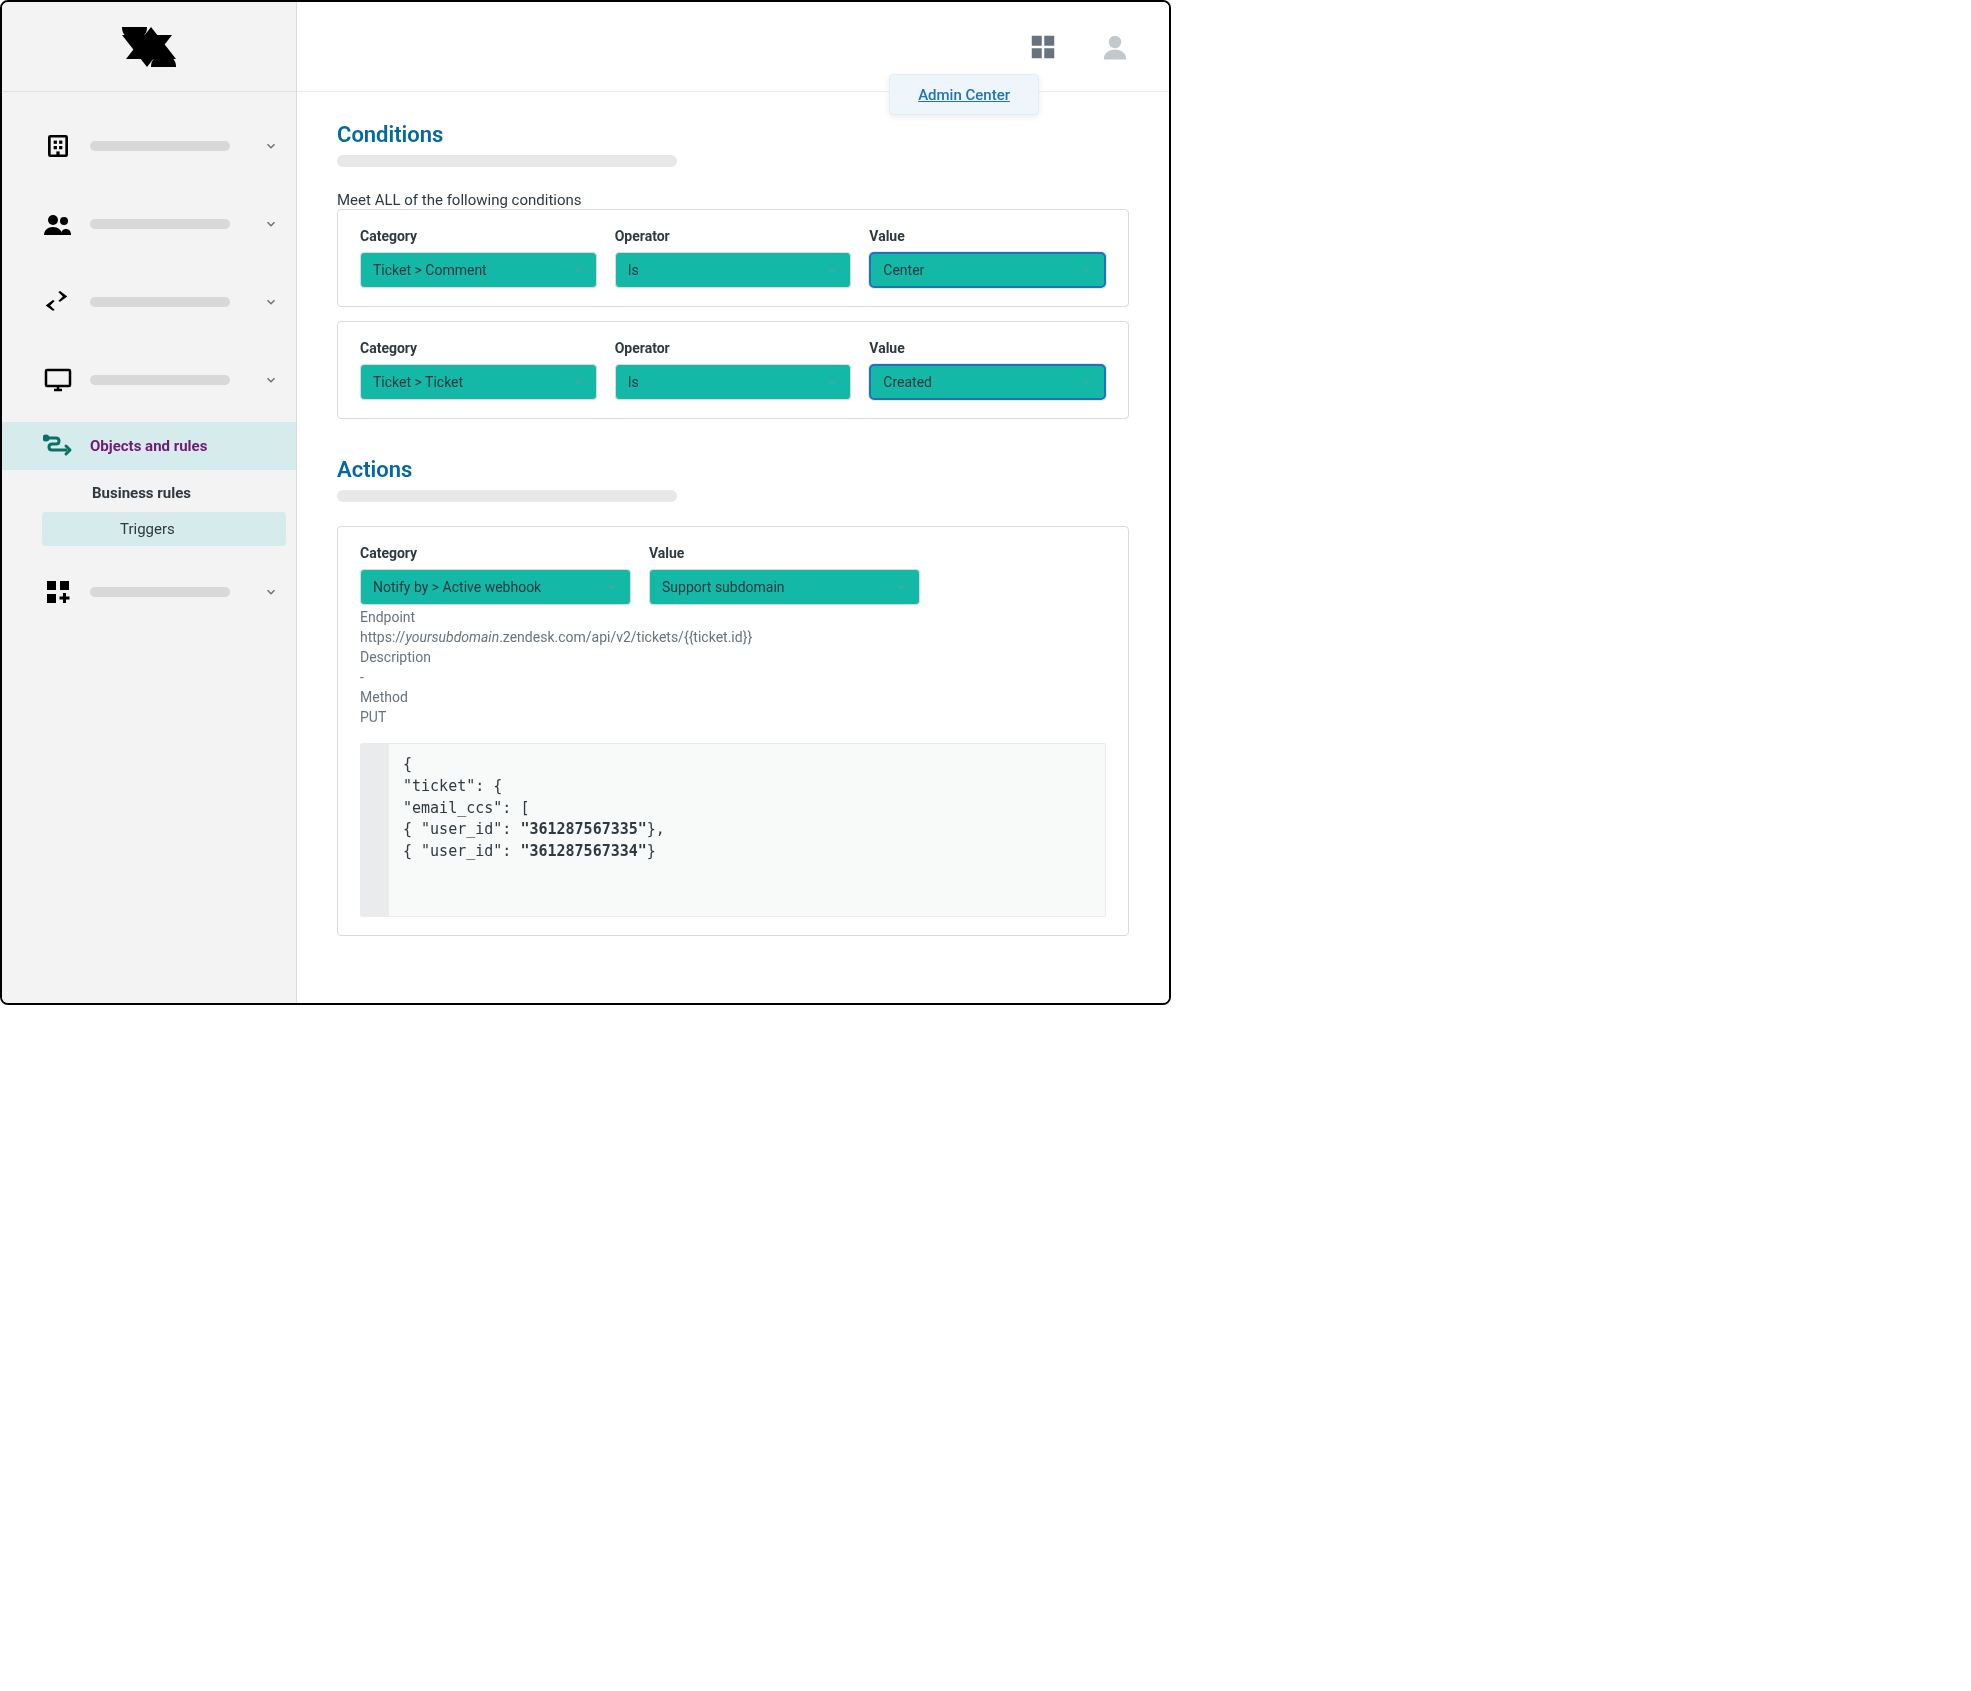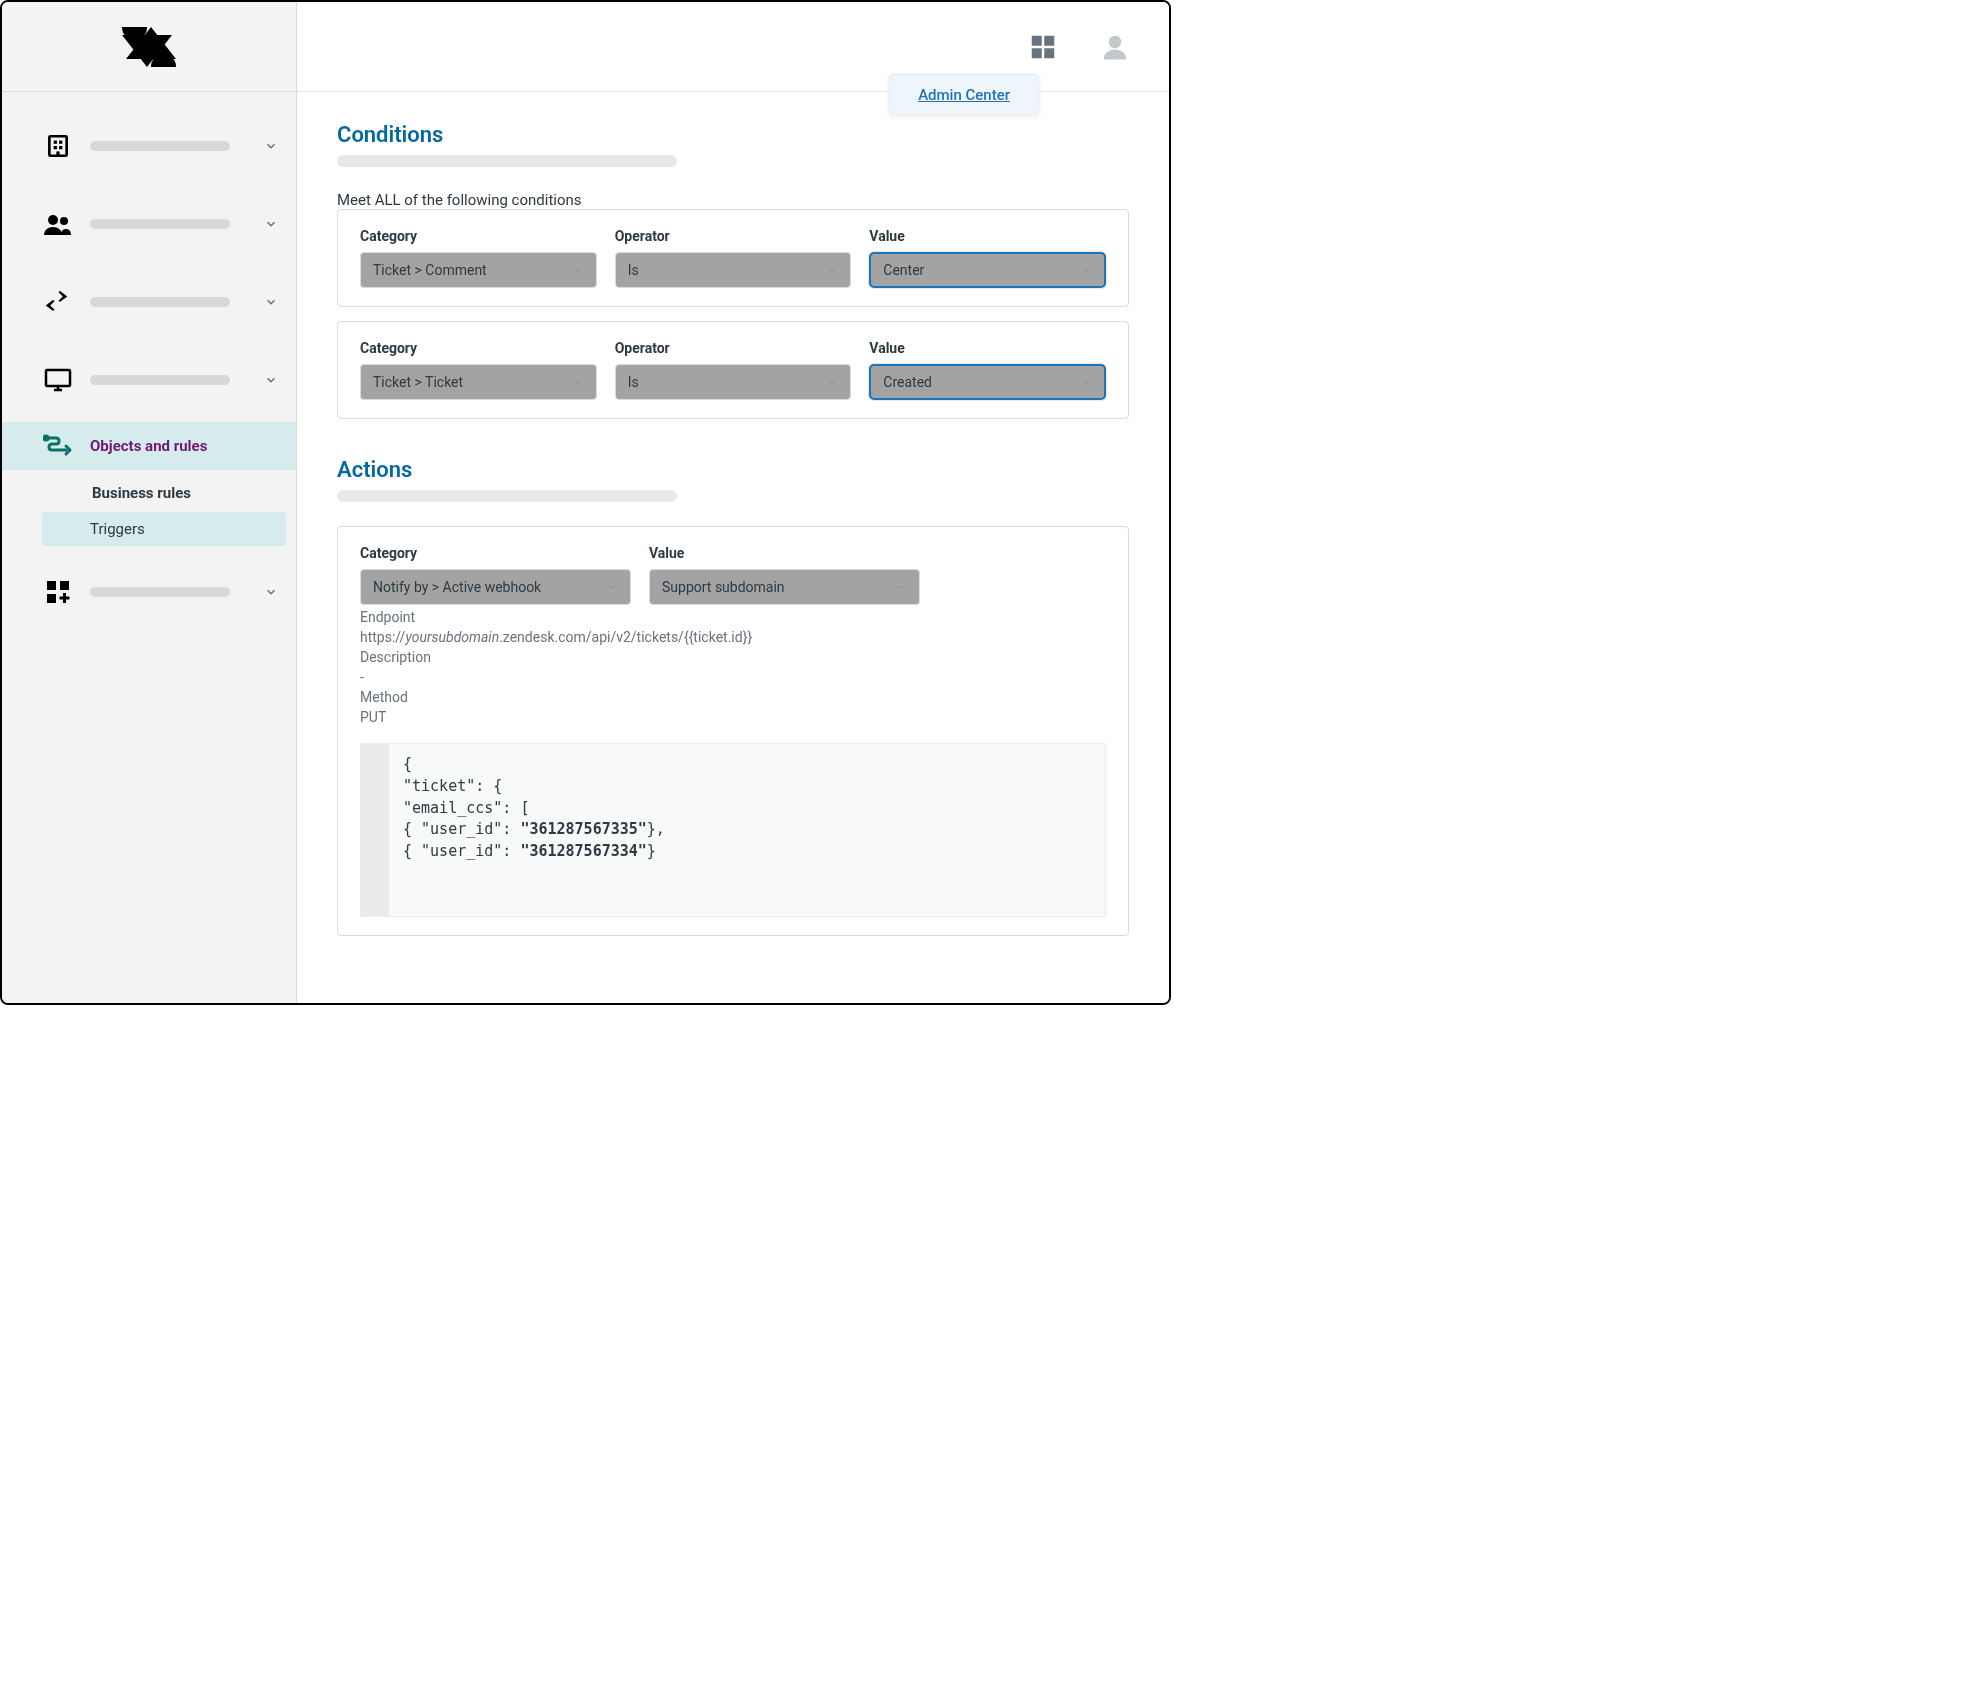--- a/index.html
+++ b/index.html
@@ -63,21 +63,21 @@
   .subnav-item {
     padding: 8px 18px 8px 90px;
     font-size: 15px;
     cursor: pointer;
   }
   .subnav-item.header { font-weight: 700; }
   .subnav-item.selected {
     background: #d6ecec;
     border-radius: 3px;
     margin: 2px 10px 2px 40px;
-    padding-left: 48px;
+    padding-left: 78px;
   }
   .nav-gap { height: 30px; }
 
   
   .main {
     flex: 1;
     display: flex;
     flex-direction: column;
     background: #fff;
     position: relative;
@@ -160,21 +160,21 @@
   .select {
     border: 1px solid #d8dcde;
     border-radius: 4px;
     height: 36px;
     display: flex;
     align-items: center;
     justify-content: space-between;
     padding: 0 12px;
     font-size: 14px;
     color: #2f3941;
-    background: #a3a3a3;
+    background: #14b8a6;
     cursor: pointer;
   }
   .select.highlight {
     border: 2px solid #1f73b7;
     border-radius: 5px;
     box-shadow: 0 0 0 1px rgba(31,115,183,0.15);
   }
   .select .chev-sm { color: #87929d; }
   .muted-label {
     font-size: 14px;

